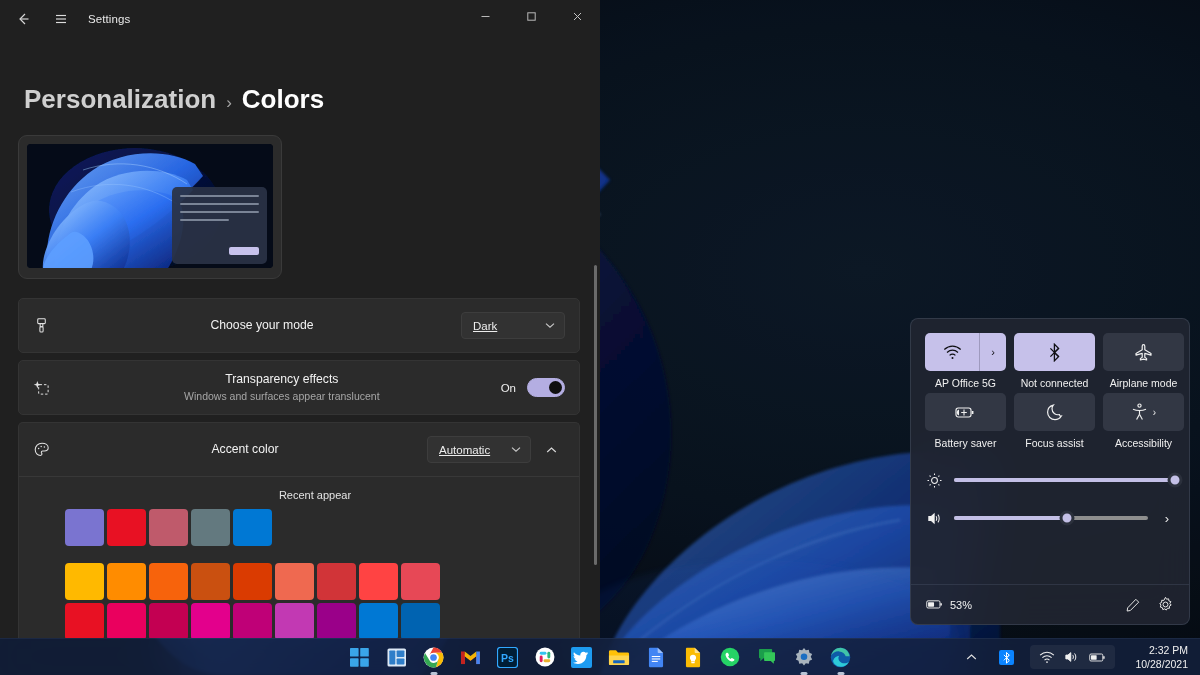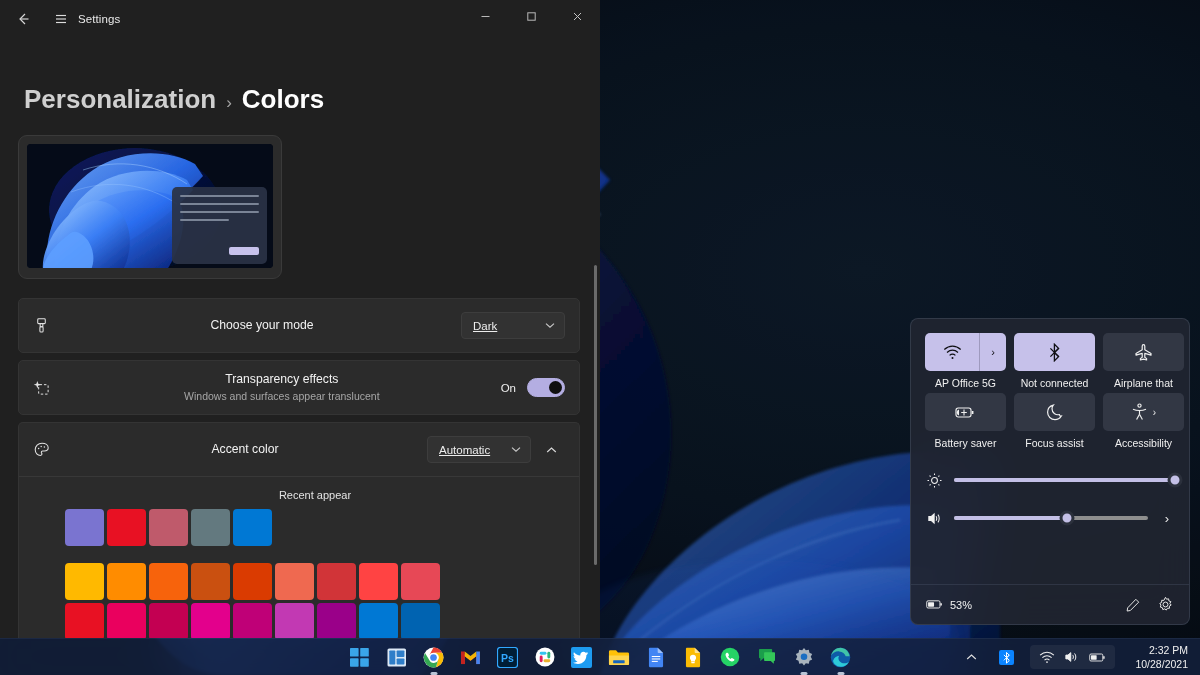--- a/index.html
+++ b/index.html
@@ -32,21 +32,21 @@
     background: #202020;
   }
   .tb-btn {
     width: 34px; height: 30px;
     display: flex; align-items: center; justify-content: center;
     color: #e6e6e6;
   }
   #back-btn { margin-left: 6px; font-size: 15px; color: #d0d0d0; }
   #hamburger-btn { margin-left: 4px; }
   #app-title {
-    font-size: 11.5px; color: #e8e8e8; letter-spacing: .1px;
+    margin-left: 10px; font-size: 11.5px; color: #e8e8e8; letter-spacing: .1px;
   }
   #win-controls { position: absolute; right: 0; top: 0; display: flex; }
   .wc {
     width: 46px; height: 32px;
     display: flex; align-items: center; justify-content: center;
     color: #b9b9b9; font-size: 11px;
   }
   #breadcrumb {
     padding: 6px 0 0 24px;
     display: flex; align-items: baseline; gap: 10px;
@@ -592,21 +592,21 @@
           <div class="qs-label">Not connected</div>
         </div>
         <div class="qs-tile-wrap">
           <div class="qs-tile">
             <span>
               <svg width="19" height="19" viewBox="0 0 19 19" fill="none" stroke="currentColor" stroke-width="1.2" stroke-linejoin="round">
                 <path d="M9.5 1.6 C10.3 1.6 10.8 2.3 10.8 3.2 L10.8 6.8 L17 10.4 L17 12.2 L10.8 10.4 L10.8 14.2 L12.6 15.6 L12.6 17 L9.5 16.2 L6.4 17 L6.4 15.6 L8.2 14.2 L8.2 10.4 L2 12.2 L2 10.4 L8.2 6.8 L8.2 3.2 C8.2 2.3 8.7 1.6 9.5 1.6 Z"></path>
               </svg>
             </span>
           </div>
-          <div class="qs-label">Airplane that</div>
+          <div class="qs-label">Airplane mode</div>
         </div>
         <div class="qs-tile-wrap">
           <div class="qs-tile">
             <span>
               <svg width="21" height="15" viewBox="0 0 21 15" fill="none" stroke="currentColor" stroke-width="1.15">
                 <rect x="1" y="3" width="15" height="9" rx="2.2"></rect>
                 <path d="M17.6 6 V9" stroke-width="1.7"></path>
                 <path d="M9 4.6 L9 10.4 M6.2 7.5 L11.8 7.5" stroke-width="1.1"></path>
                 <path d="M4 4.6 A3 3 0 0 0 4 10.4 Z" fill="currentColor" stroke="none"></path>
               </svg>

